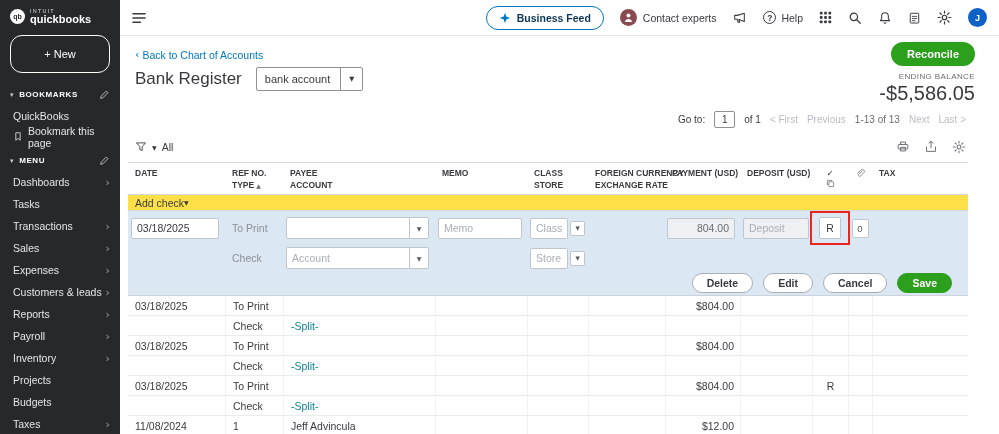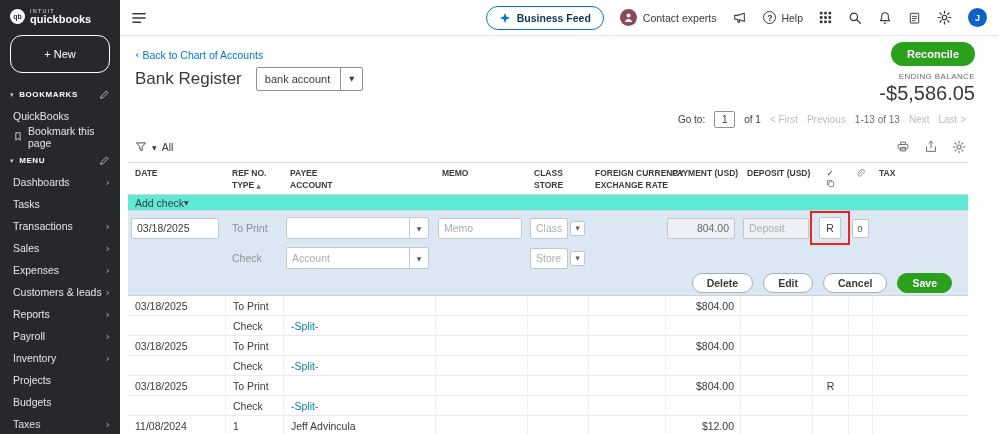--- a/index.html
+++ b/index.html
@@ -63,21 +63,21 @@
   
   .register { margin:6px 0 0 8px; width:840px; }
   .rg { display:grid; grid-template-columns:97px 58px 152px 92px 61px 77px 75px 72px 36px 24px 96px; }
   .thead { border-top:1px solid #d4d7dc; border-bottom:1px solid #d4d7dc; padding:4px 0 2px; }
   .th { padding-left:7px; font-size:8.5px; font-weight:bold; color:#393a3d; line-height:12px; white-space:nowrap; }
   .th.center { text-align:center; padding-left:0; }
   .th .l2 { display:block; }
   .sort-arrow { font-size:6px; color:#6b6c72; margin-left:2px; }
   .hicon { display:inline-flex; vertical-align:middle; }
 
-  .addrow { height:16px; background:#5eead4; border-bottom:1px solid #d4d7dc; display:flex; align-items:center; padding-left:7px; font-size:10.5px; cursor:pointer; }
+  .addrow { height:16px; background:#fde047; border-bottom:1px solid #d4d7dc; display:flex; align-items:center; padding-left:7px; font-size:10.5px; cursor:pointer; }
   .add-caret { font-size:6px; color:#393a3d; }
 
   .editblock { background:#dbe7f3; border-bottom:1px solid #ccd3da; }
   .eline { align-items:center; }
   .eline1 { height:34px; }
   .eline2 { height:26px; }
   .ecell { padding-left:3px; display:flex; align-items:center; }
   .ebox { height:21px; background:#fff; border:1px solid #c1c6cd; border-radius:2px; font-size:10.5px; font-family:inherit; color:#393a3d; padding:0 5px; }
   .ebox::placeholder { color:#a9aeb5; }
   .gray-note { font-size:10.5px; color:#8d9096; padding-left:7px; }

